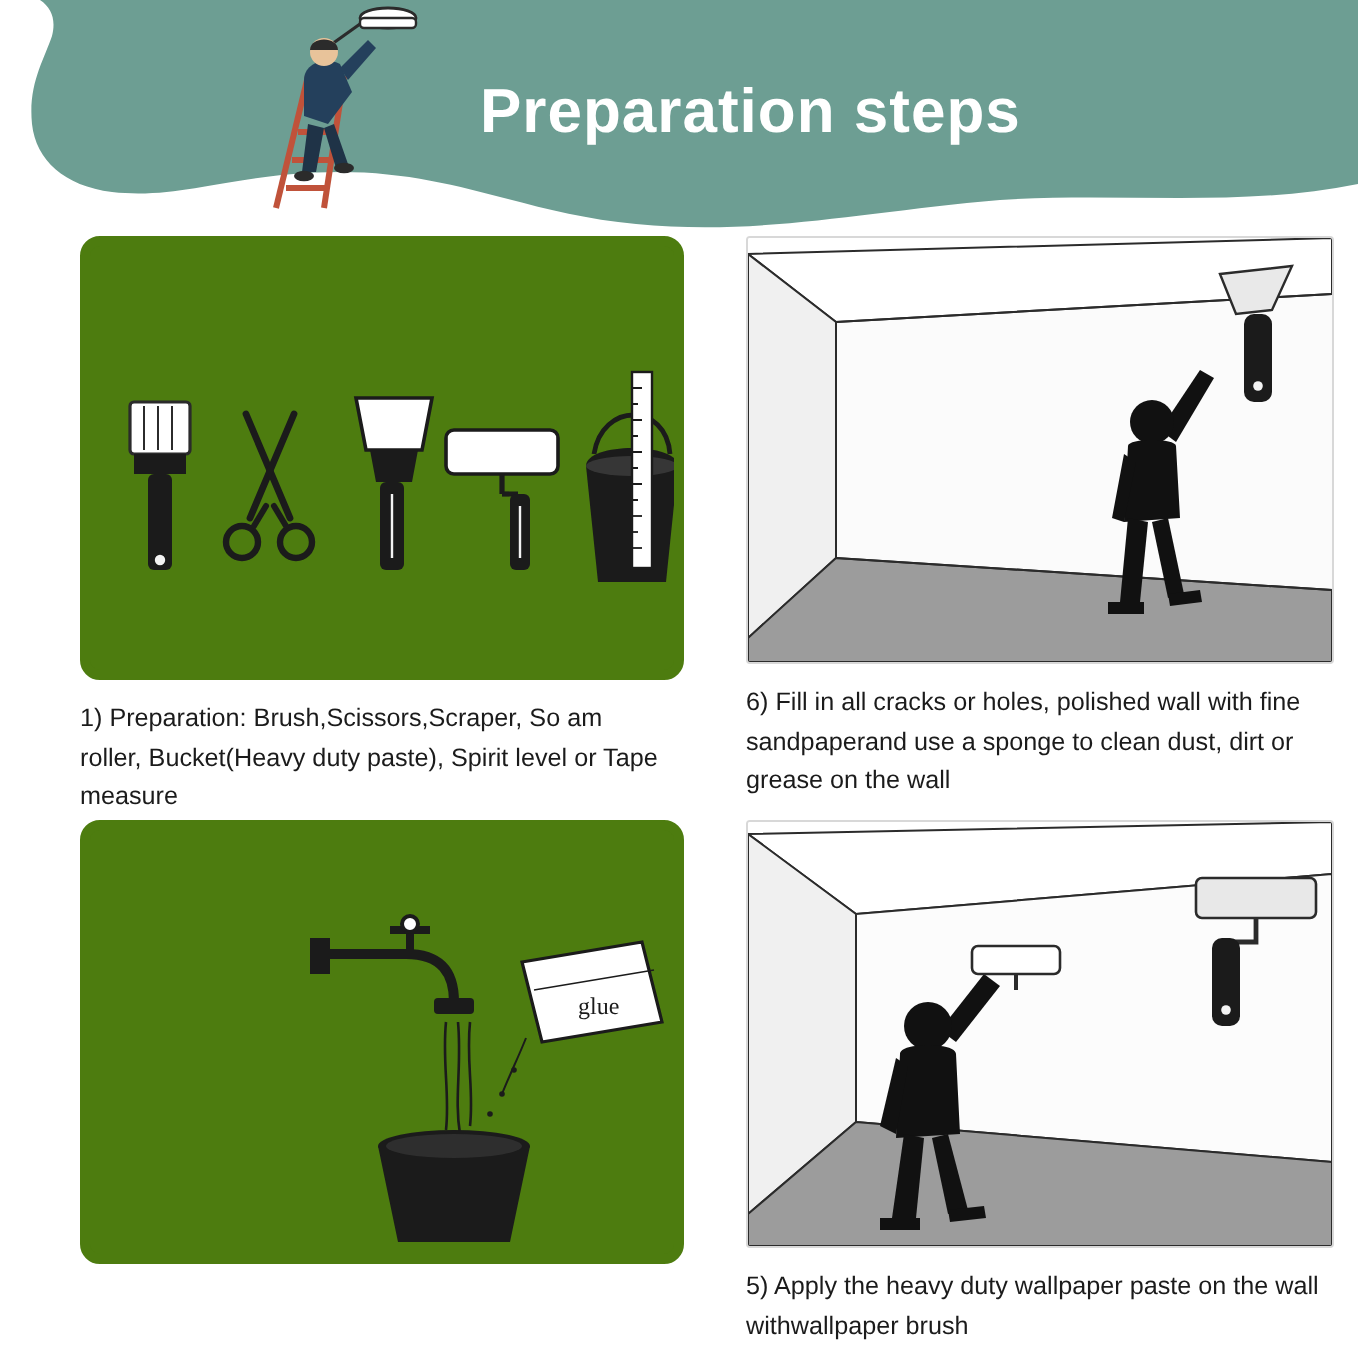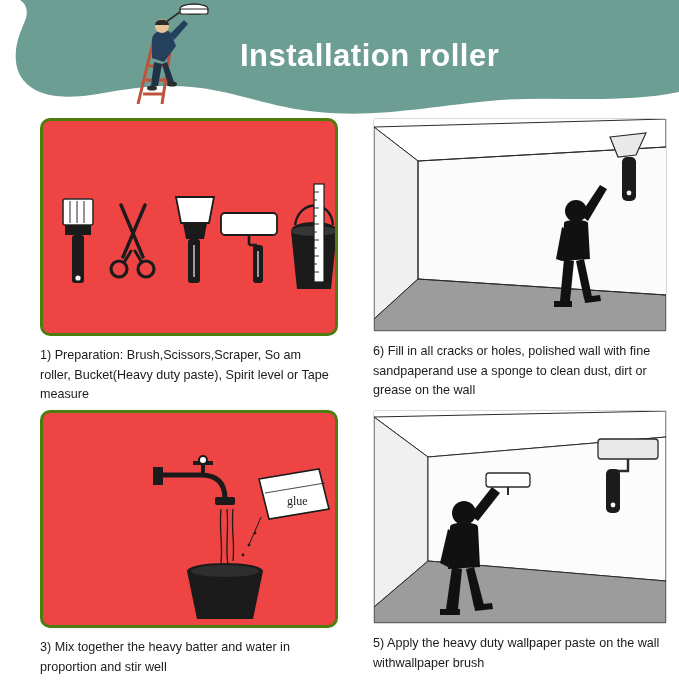--- a/index.html
+++ b/index.html
@@ -63,23 +63,23 @@
   }
   .cell-tl { left: 40px;  top: 0px; }
   .cell-tr { left: 373px; top: 0px; }
   .cell-bl { left: 40px;  top: 292px; }
   .cell-br { left: 373px; top: 292px; }
 
   .panel {
     position: relative;
     width: 292px;
     height: 212px;
-    border: 3px solid #4d7c0f;
+    border: 5px solid #4d7c0f;
     border-radius: 10px;
-    background: #ef4444;
+    background: #4d7c0f;
     overflow: hidden;
   }
   .panel.photo {
     background: #ffffff;
     border: 1px solid #d8d8d8;
     border-radius: 2px;
   }
   .caption {
     margin-top: 10px;
     width: 292px;
@@ -127,21 +127,21 @@
         <path d="M52,34 L66,20 L70,24 L56,40 Z" fill="#24405c"></path>
 
         <circle cx="44" cy="26" r="7" fill="#e8c39a"></circle>
         <path d="M37,25 C37,18 51,18 51,25 Z" fill="#2b2b2b"></path>
 
         <ellipse cx="34" cy="88" rx="5" ry="2.6" fill="#2b2b2b"></ellipse>
         <ellipse cx="54" cy="84" rx="5" ry="2.6" fill="#2b2b2b"></ellipse>
       </g>
     </svg>
 
-    <div class="header-title">Installation roller</div>
+    <div class="header-title">Preparation steps</div>
   </div>
 
   <div class="grid">
 
     <div class="cell cell-tl">
       <div class="panel">
         <svg width="292" height="212" viewBox="0 0 292 212">
 
           <g>
             <rect x="20" y="78" width="30" height="26" rx="2" fill="#ffffff" stroke="#2b2b2b" stroke-width="1.6"></rect>
@@ -285,21 +285,20 @@
             <circle cx="200" cy="142" r="1.4" fill="#1b1b1b"></circle>
           </g>
 
           <g>
             <ellipse cx="182" cy="158" rx="38" ry="8" fill="#1b1b1b"></ellipse>
             <path d="M144,158 L220,158 L210,206 L154,206 Z" fill="#1b1b1b"></path>
             <ellipse cx="182" cy="158" rx="34" ry="6" fill="#2e2e2e"></ellipse>
           </g>
         </svg>
       </div>
-      <div class="caption">3)  Mix together the heavy batter and water in proportion and stir well</div>
     </div>
 
     <div class="cell cell-br">
       <div class="panel photo">
         <svg width="292" height="212" viewBox="0 0 292 212">
           <rect x="0" y="0" width="292" height="212" fill="#ffffff"></rect>
 
           <polygon points="0,6 54,46 292,26 292,0" fill="#ffffff" stroke="#2b2b2b" stroke-width="1"></polygon>
 
           <polygon points="0,6 54,46 54,150 0,196" fill="#f0f0f0" stroke="#2b2b2b" stroke-width="1"></polygon>

